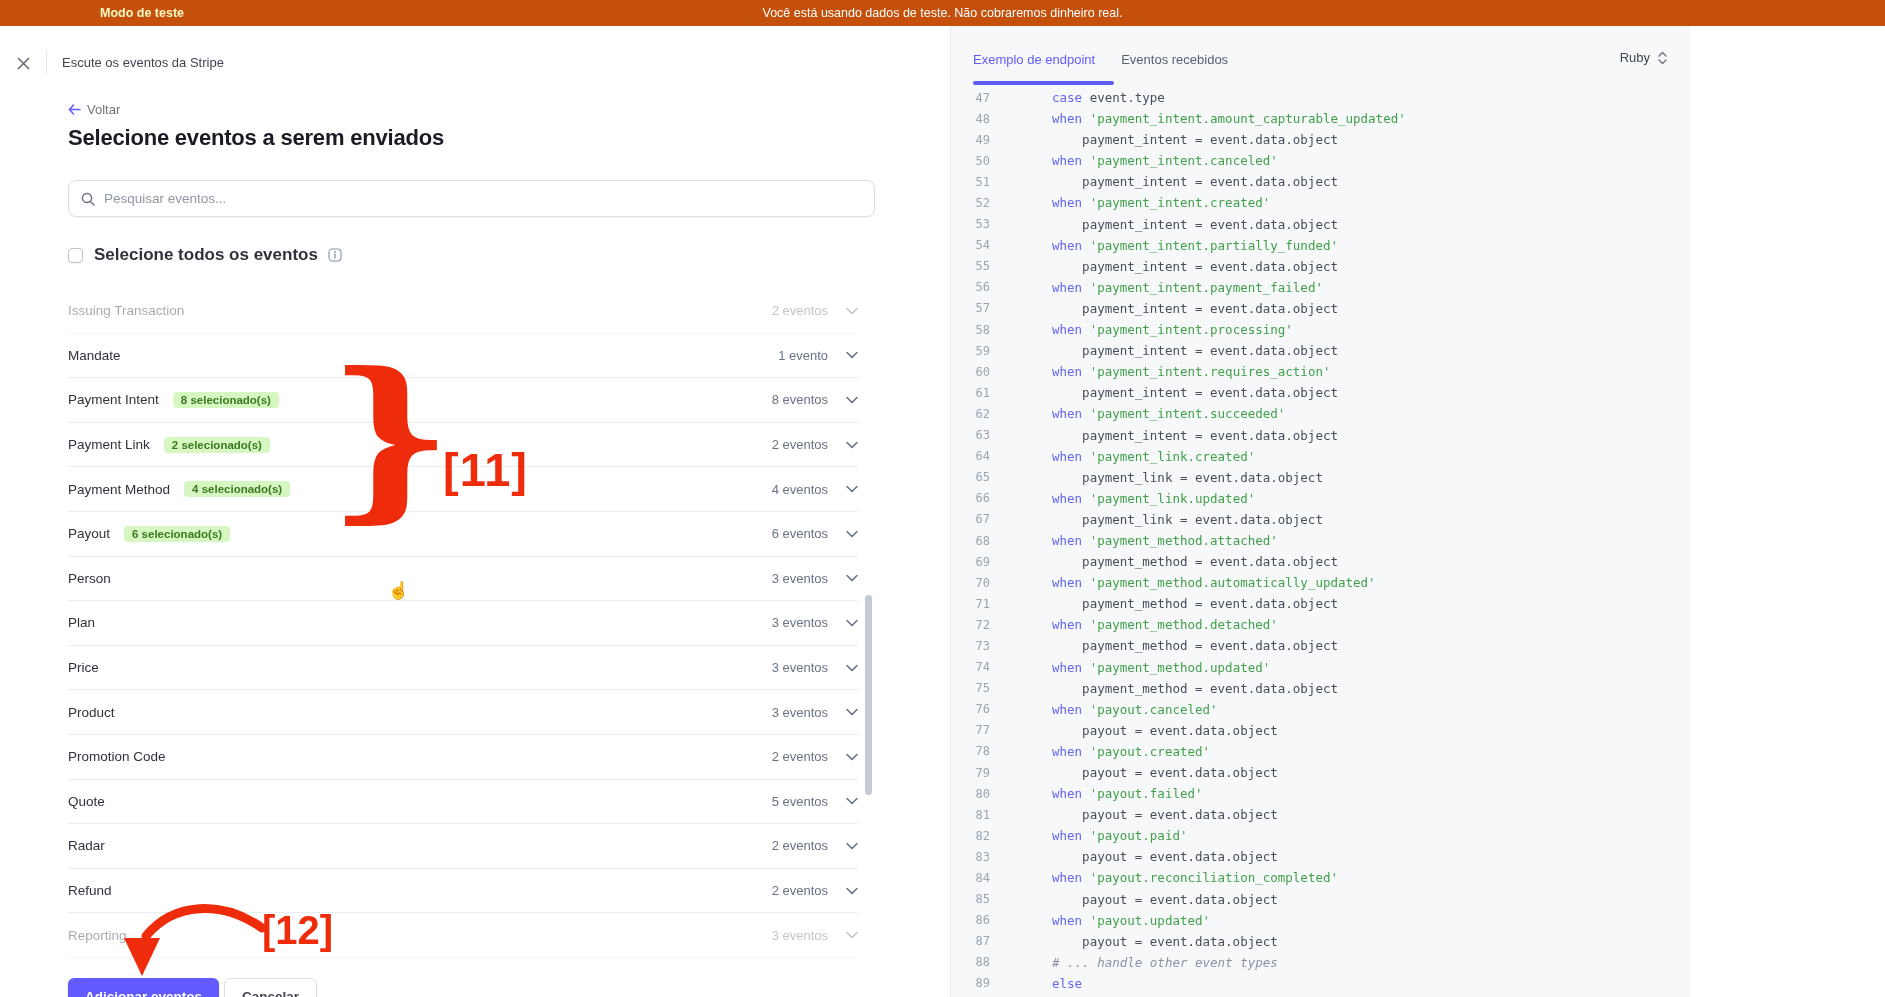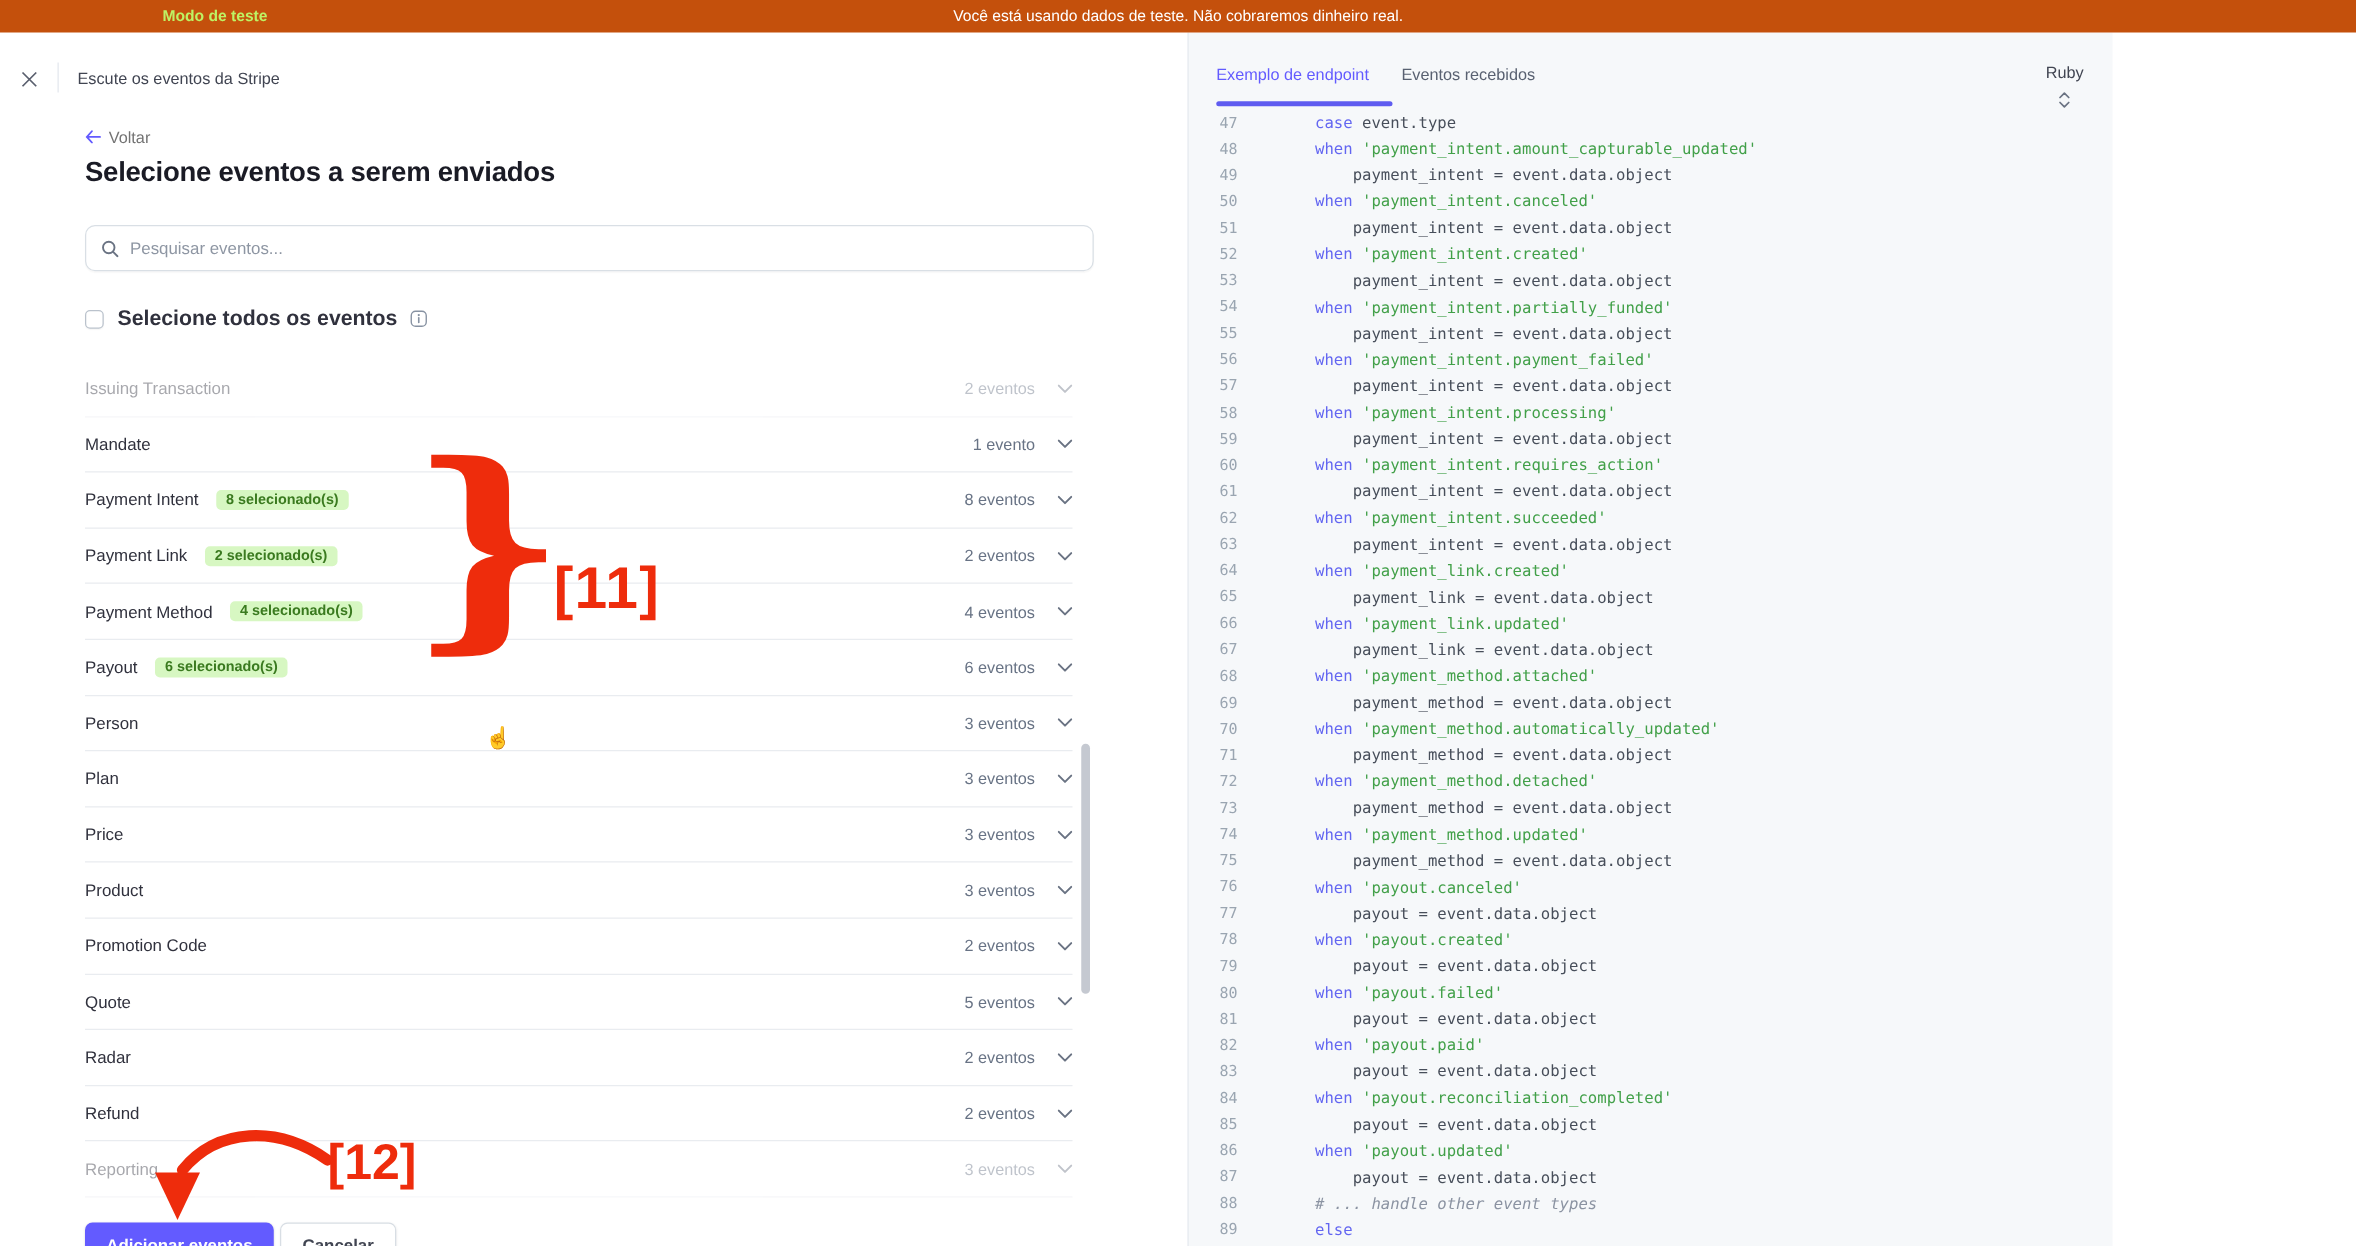--- a/index.html
+++ b/index.html
@@ -3,22 +3,22 @@
 <meta charset="utf-8">
 <style>
   * { margin:0; padding:0; box-sizing:border-box; }
   html,body { width:1885px; height:997px; }
   body {
     position:relative; overflow:hidden; background:#ffffff;
     font-family:"Liberation Sans", sans-serif; color:#30313d;
   }
   
   .banner { position:absolute; left:0; top:0; width:1885px; height:26px; background:#c4500c; z-index:40; }
-  .banner .mode { position:absolute; left:112px; top:0; width:120px; text-align:center; line-height:26px;
-    color:#bef264; font-size:12.5px; font-weight:700; }
+  .banner .mode { position:absolute; left:100px; top:0; width:120px; text-align:left; line-height:26px;
+    color:#fef9c3; font-size:12.5px; font-weight:700; }
   .banner .msg { width:100%; text-align:center; line-height:26px; color:#ffffff; font-size:12.5px; }
   
   .hdr-close { position:absolute; left:12px; top:52px; width:22px; height:22px; cursor:pointer;
     display:flex; align-items:center; justify-content:center; }
   .hdr-divider { position:absolute; left:46px; top:50px; width:1px; height:24px; background:#e3e8ee; }
   .hdr-title { position:absolute; left:62px; top:55px; font-size:13px; color:#414552; }
   
   .back-link { position:absolute; left:68px; top:102px; font-size:13px; font-weight:500; color:#737373;
     cursor:pointer; display:flex; align-items:center; gap:6px; }
   .page-title { position:absolute; left:68px; top:125px; font-size:22px; font-weight:700; color:#1a1b25;
@@ -55,21 +55,21 @@
   .cursor-hand { position:absolute; left:388px; top:580px; color:#8d95a3; font-size:17px; z-index:30;
     text-shadow:0 0 2px #fff; }
   
   .right-panel { position:absolute; left:950px; top:26px; width:740px; height:971px; background:#f6f8fa;
     border-left:1px solid #e6eaef; }
   .tab-row { position:absolute; left:22px; top:26px; display:flex; gap:26px; }
   .tab { font-size:13px; cursor:pointer; }
   .tab.active { color:#635bff; font-weight:500; }
   .tab.inactive { color:#596171; }
   .lang-select { position:absolute; right:23px; top:24px; display:flex; align-items:center; gap:8px;
-    font-size:13px; color:#414552; cursor:pointer;flex-direction:column; }
+    font-size:13px; color:#414552; cursor:pointer; }
   .partial-line { position:absolute; left:22px; top:55px; width:141px; height:3.5px; background:#5f5cf0;
     border-radius:2px; }
   .code-block { position:absolute; left:0; top:61px; width:935px; }
   .code-line { display:flex; height:21.1px; align-items:center; }
   .code-line .ln { width:39px; text-align:right; color:#9aa5b1; font-size:12px;
     font-family:"DejaVu Sans Mono",monospace; flex:none; }
   .code-line pre { margin-left:62px; font-family:"DejaVu Sans Mono",monospace; font-size:12.5px;
     line-height:21.1px; white-space:pre; }
   .c-kw  { color:#6366f1; }
   .c-str { color:#42a049; }

